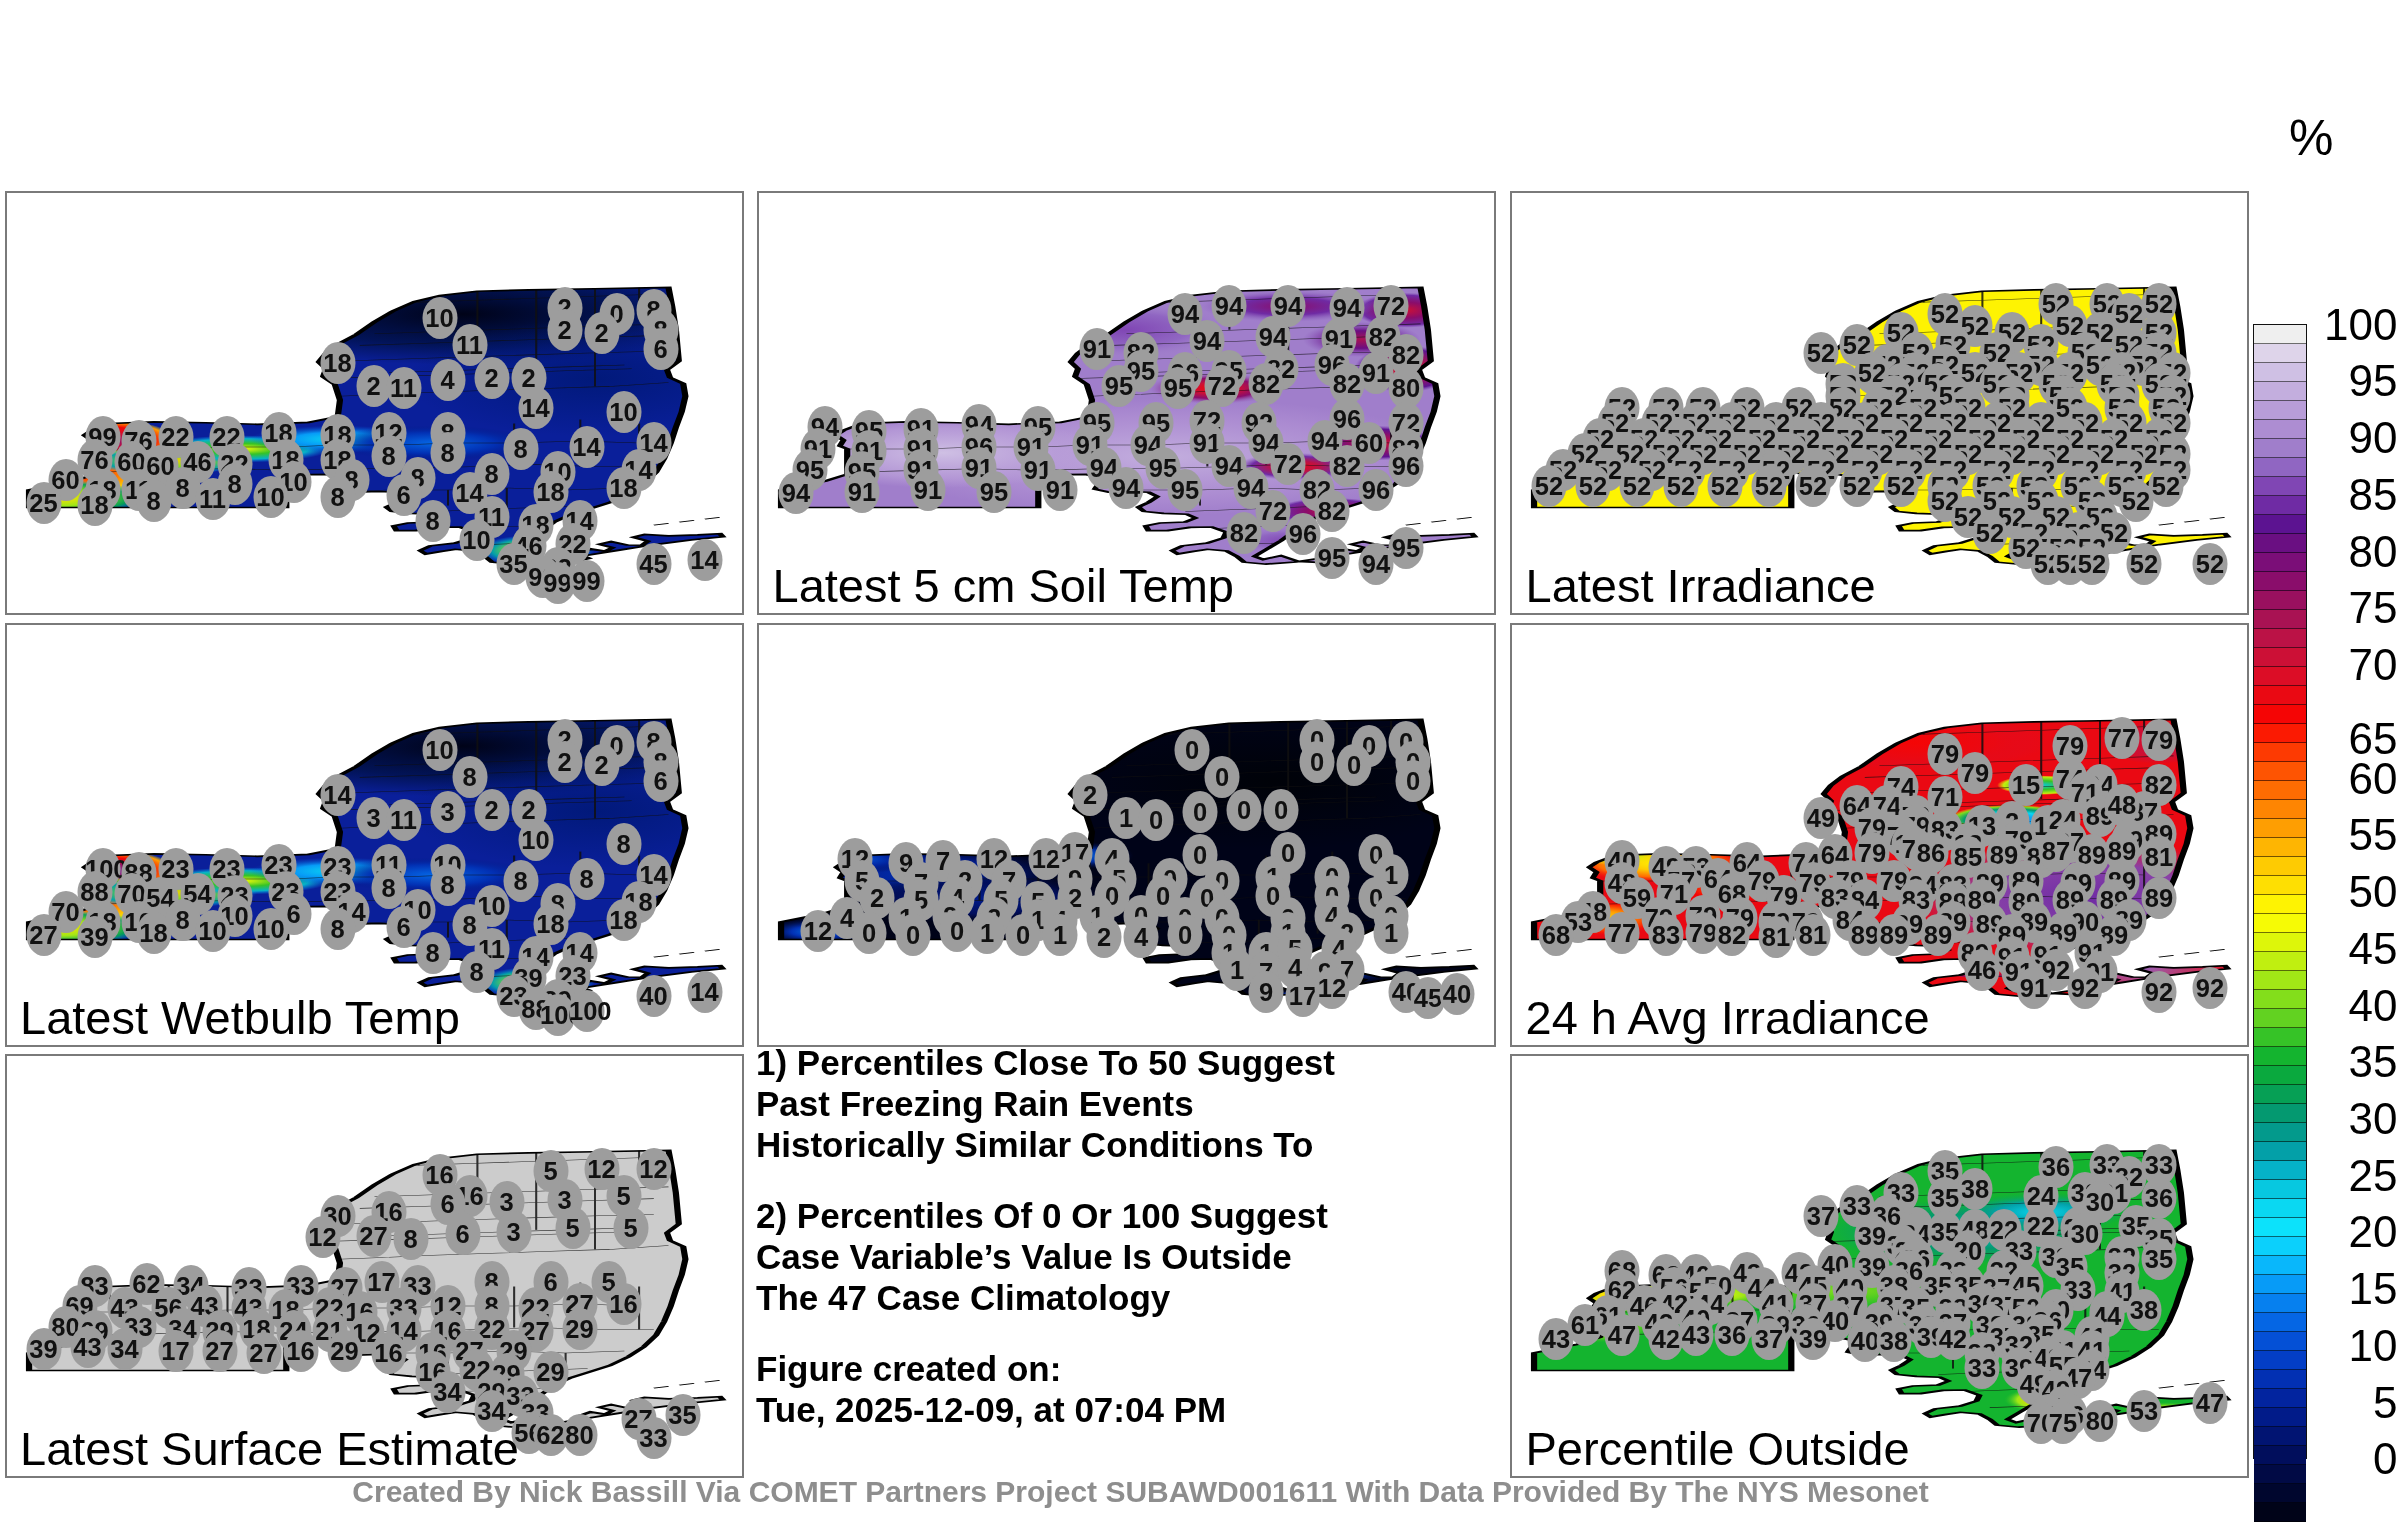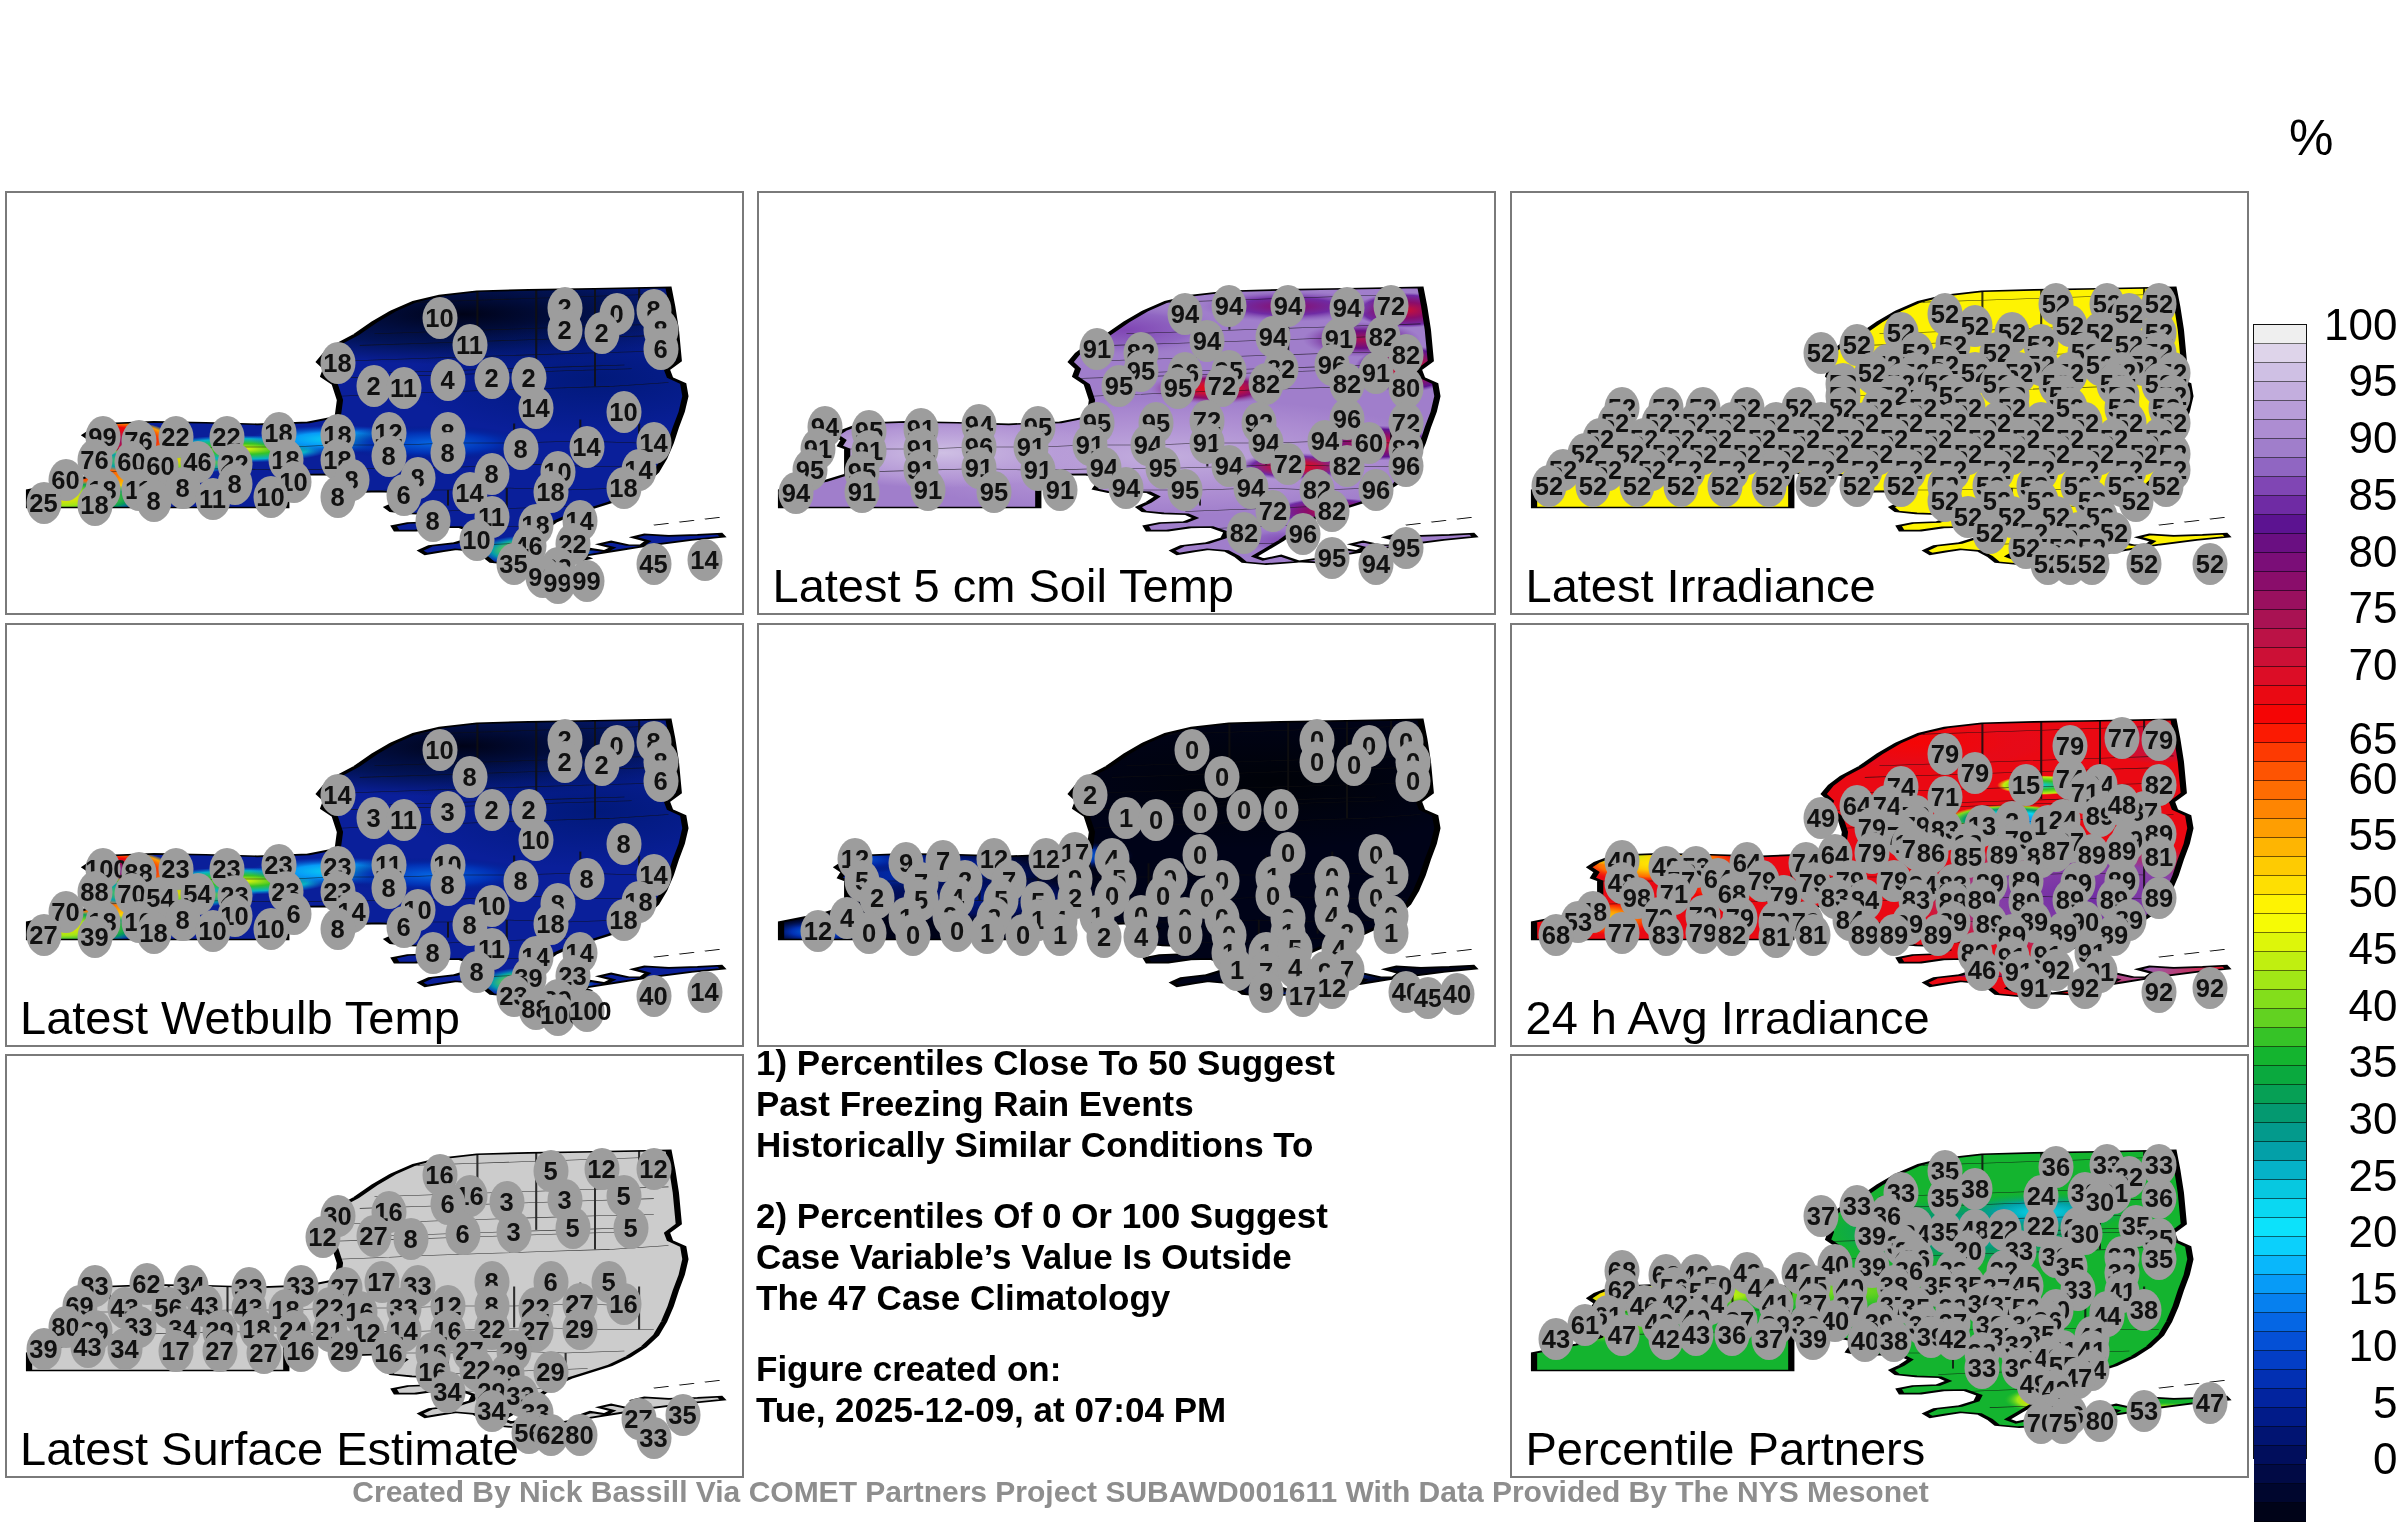--- a/index.html
+++ b/index.html
@@ -1254,21 +1254,21 @@
         <div class="stn" style="left: 250px; top: 256px;">79</div>
         <div class="stn" style="left: 301px; top: 258px;">79</div>
         <div class="stn" style="left: 338px; top: 256px;">79</div>
         <div class="stn" style="left: 382px; top: 256px;">79</div>
         <div class="stn" style="left: 411px; top: 260px;">84</div>
         <div class="stn" style="left: 441px; top: 260px;">83</div>
         <div class="stn" style="left: 478px; top: 258px;">89</div>
         <div class="stn" style="left: 514px; top: 256px;">89</div>
         <div class="stn" style="left: 566px; top: 258px;">89</div>
         <div class="stn" style="left: 610px; top: 256px;">89</div>
-        <div class="stn" style="left: 125px; top: 273px;">98</div>
+        <div class="stn" style="left: 125px; top: 273px;">59</div>
         <div class="stn" style="left: 162px; top: 269px;">71</div>
         <div class="stn" style="left: 220px; top: 269px;">68</div>
         <div class="stn" style="left: 272px; top: 271px;">79</div>
         <div class="stn" style="left: 323px; top: 273px;">83</div>
         <div class="stn" style="left: 353px; top: 275px;">84</div>
         <div class="stn" style="left: 404px; top: 275px;">83</div>
         <div class="stn" style="left: 441px; top: 277px;">89</div>
         <div class="stn" style="left: 470px; top: 275px;">89</div>
         <div class="stn" style="left: 514px; top: 277px;">89</div>
         <div class="stn" style="left: 558px; top: 275px;">89</div>
@@ -1694,21 +1694,21 @@
         <div class="stn" style="left: 522px; top: 328px;">49</div>
         <div class="stn" style="left: 544px; top: 334px;">49</div>
         <div class="stn" style="left: 551px; top: 351px;">75</div>
         <div class="stn" style="left: 536px; top: 359px;">82</div>
         <div class="stn" style="left: 558px; top: 359px;">76</div>
         <div class="stn" style="left: 529px; top: 367px;">70</div>
         <div class="stn" style="left: 551px; top: 367px;">75</div>
         <div class="stn" style="left: 588px; top: 365px;">80</div>
         <div class="stn" style="left: 632px; top: 355px;">53</div>
         <div class="stn" style="left: 698px; top: 347px;">47</div>
-        <div class="plabel">Percentile Partners</div>
+        <div class="plabel">Percentile Outside</div>
       </div>
     </div>
 
   <div id="notes">
     <div class="note">1) Percentiles Close To 50 Suggest</div>
     <div class="note">Past Freezing Rain Events</div>
     <div class="note">Historically Similar Conditions To</div>
     <div class="gapline"></div>
     <div class="note">2) Percentiles Of 0 Or 100 Suggest</div>
     <div class="note">Case Variable’s Value Is Outside</div>

